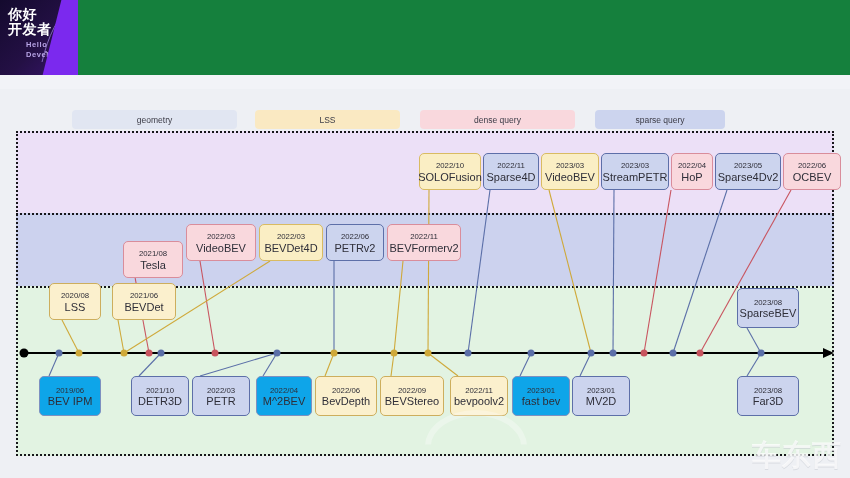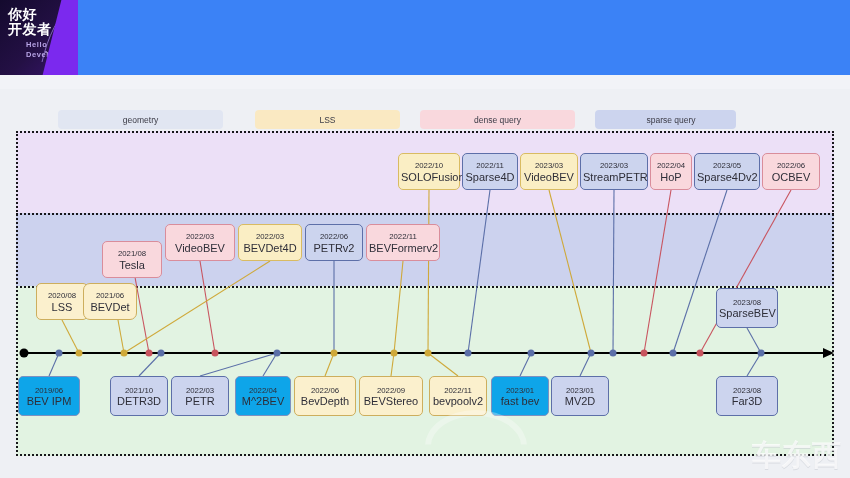--- a/index.html
+++ b/index.html
@@ -5,21 +5,21 @@
   html,body{margin:0;padding:0;}
   body{
     width:850px;height:478px;overflow:hidden;
     background:#eef0f4;
     font-family:"Liberation Sans","DejaVu Sans",sans-serif;
     position:relative;
   }
   
   #header{
     position:absolute;left:0;top:0;width:850px;height:75px;
-    background:#3b82f6;
+    background:#15803d;
   }
   #logo-block{
     position:absolute;left:0;top:0;width:78px;height:75px;
     background:linear-gradient(135deg,#140a2e 0%,#241045 55%,#3a1570 100%);
     overflow:hidden;
   }
   #logo-block:after{
     content:"";position:absolute;right:-14px;top:-10px;width:40px;height:95px;
     background:#7b29ee;transform:skewX(-14deg);
   }
@@ -66,23 +66,24 @@
     border-left:2px dotted #16161a;
   }
 
   
   #wires{position:absolute;left:0;top:0;width:818px;height:325px;}
 
   
   .node{
     position:absolute;box-sizing:border-box;
     border-radius:5px;border-width:1.2px;border-style:solid;
-    display:flex;flex-direction:column;justify-content:center;
+    display:flex;flex-direction:column;align-items:center;justify-content:center;
     font-size:8px;line-height:10.5px;color:#2e2e38;text-align:center;
     padding:0 2px;
+    margin-left:21px;
   }
   .node .d{font-size:7.8px;}
   .node .n{font-size:11px;}
   .c-yellow{background:#faeec4;border-color:#d9bb62;}
   .c-blue  {background:#ccd4ee;border-color:#5d6fa8;}
   .c-pink  {background:#f9d8dd;border-color:#d98d9b;}
   .c-lblue {background:#0ea5e9;border-color:#7d90c0;}
   .c-lyell {background:#fbf0cd;border-color:#cdae5d;}
 
   
@@ -115,24 +116,24 @@
     </div>
     <div id="logo-en">
       <div>Hello</div>
       <div>Developer</div>
     </div>
   </div>
 </div>
 <div id="header-rule"></div>
 
 <div id="category-row">
-    <div class="cat" style="left: 58px; width: 165px; background: rgb(225, 230, 242);">geometry</div>
+    <div class="cat" style="left: 72px; width: 165px; background: rgb(225, 230, 242);">geometry</div>
     <div class="cat" style="left: 255px; width: 145px; background: rgb(250, 233, 194);">LSS</div>
     <div class="cat" style="left: 420px; width: 155px; background: rgb(249, 216, 221);">dense query</div>
-    <div class="cat" style="left: 595px; width: 130px; background: rgb(204, 212, 238); padding-left: 11px;">sparse query</div>
+    <div class="cat" style="left: 595px; width: 130px; background: rgb(204, 212, 238);">sparse query</div>
   </div>
 
 <div id="canvas">
   <div class="band" id="band-sparse"></div>
   <div class="band" id="band-dense"></div>
   <div class="band" id="band-geo"></div>
 
   <div class="dash-h" style="top:0"></div>
   <div class="dash-h" style="top:82px"></div>
   <div class="dash-h" style="top:155px"></div>
@@ -230,25 +231,25 @@
         <div class="n">BEVDet4D</div>
       </div>
       <div class="node c-blue" style="left: 289px; top: 93px; width: 58px; height: 37px;">
         <div class="d">2022/06</div>
         <div class="n">PETRv2</div>
       </div>
       <div class="node c-pink" style="left: 350px; top: 93px; width: 74px; height: 37px;">
         <div class="d">2022/11</div>
         <div class="n">BEVFormerv2</div>
       </div>
-      <div class="node c-lyell" style="left: 20px; top: 152px; width: 52px; height: 37px;">
+      <div class="node c-lyell" style="left: 12px; top: 152px; width: 52px; height: 37px;">
         <div class="d">2020/08</div>
         <div class="n">LSS</div>
       </div>
-      <div class="node c-lyell" style="left: 67px; top: 152px; width: 54px; height: 37px; border-radius: 7px;">
+      <div class="node c-lyell" style="left: 75px; top: 152px; width: 64px; height: 37px;">
         <div class="d">2021/06</div>
         <div class="n">BEVDet</div>
       </div>
       <div class="node c-blue" style="left: 700px; top: 157px; width: 62px; height: 40px;">
         <div class="d">2023/08</div>
         <div class="n">SparseBEV</div>
       </div>
       <div class="node c-lblue" style="left: 2px; top: 245px; width: 62px; height: 40px;">
         <div class="d">2019/06</div>
         <div class="n">BEV IPM</div>

